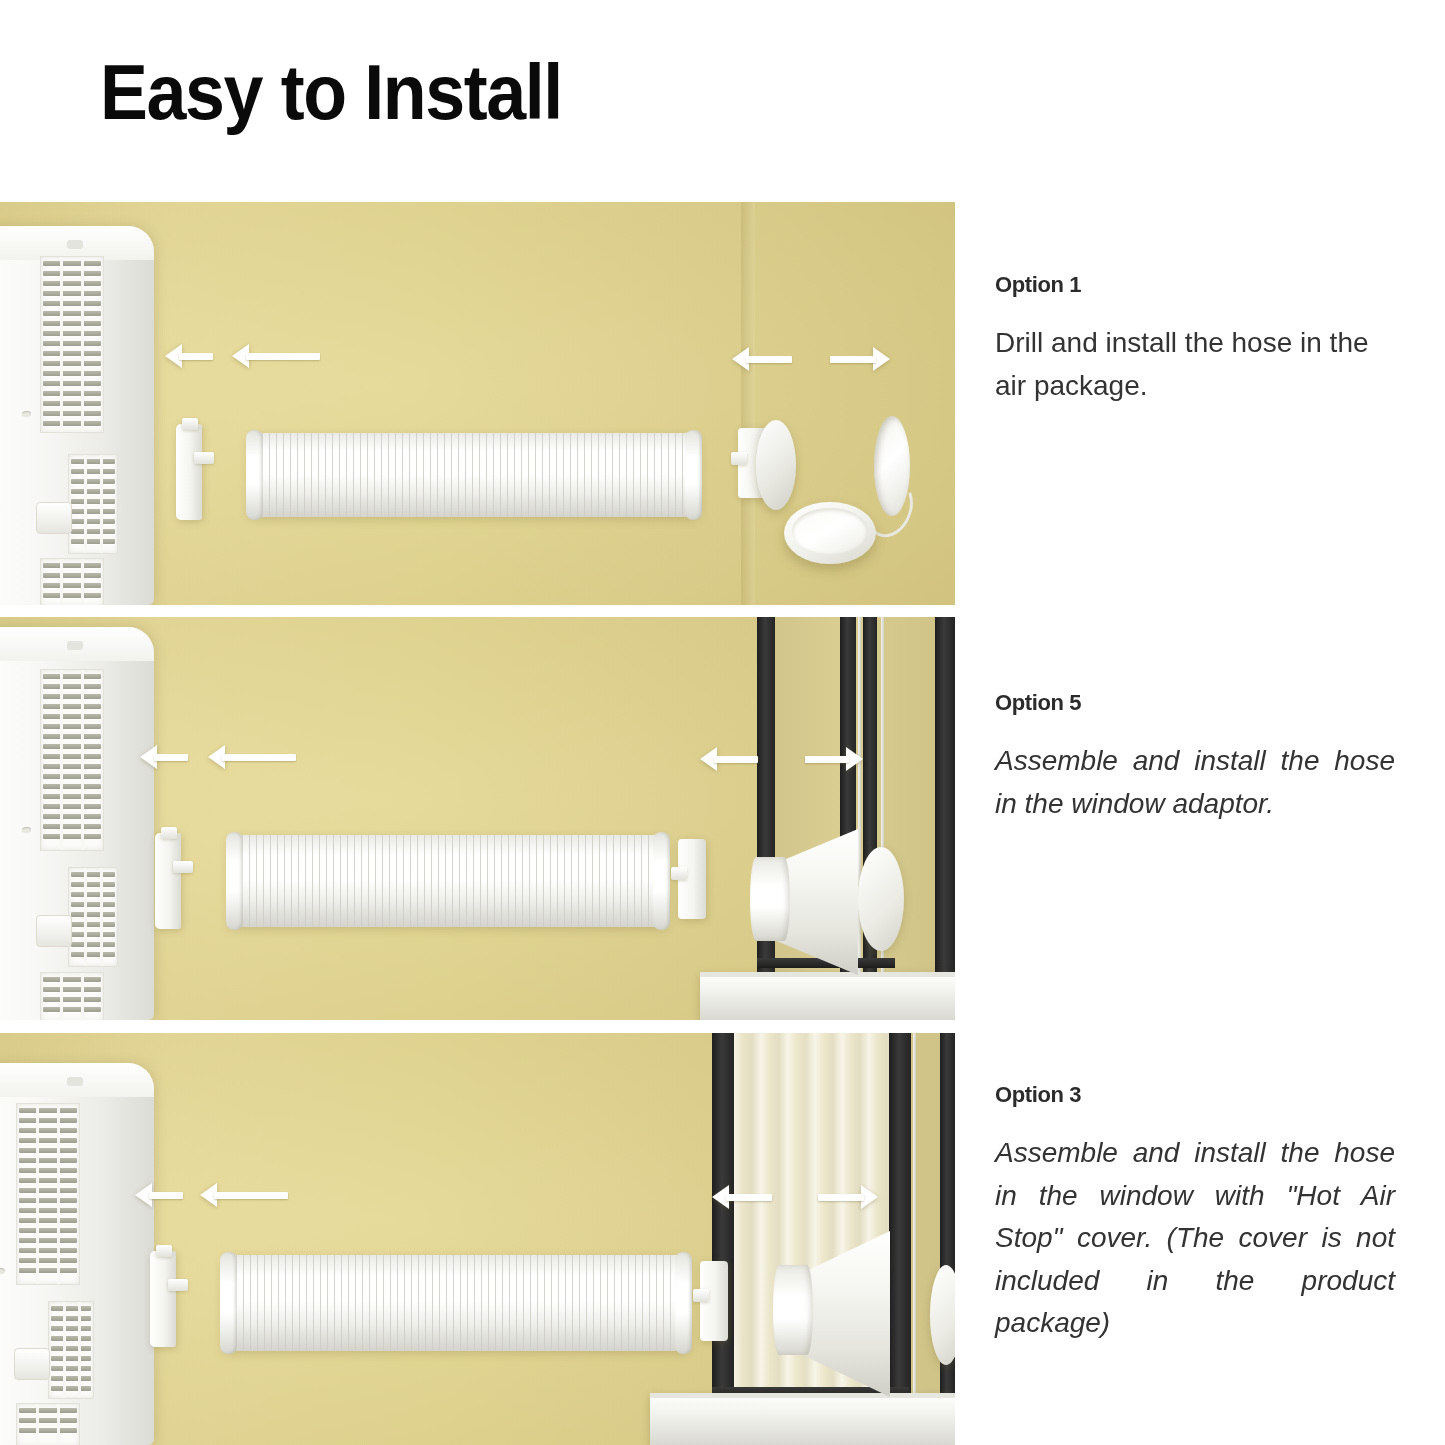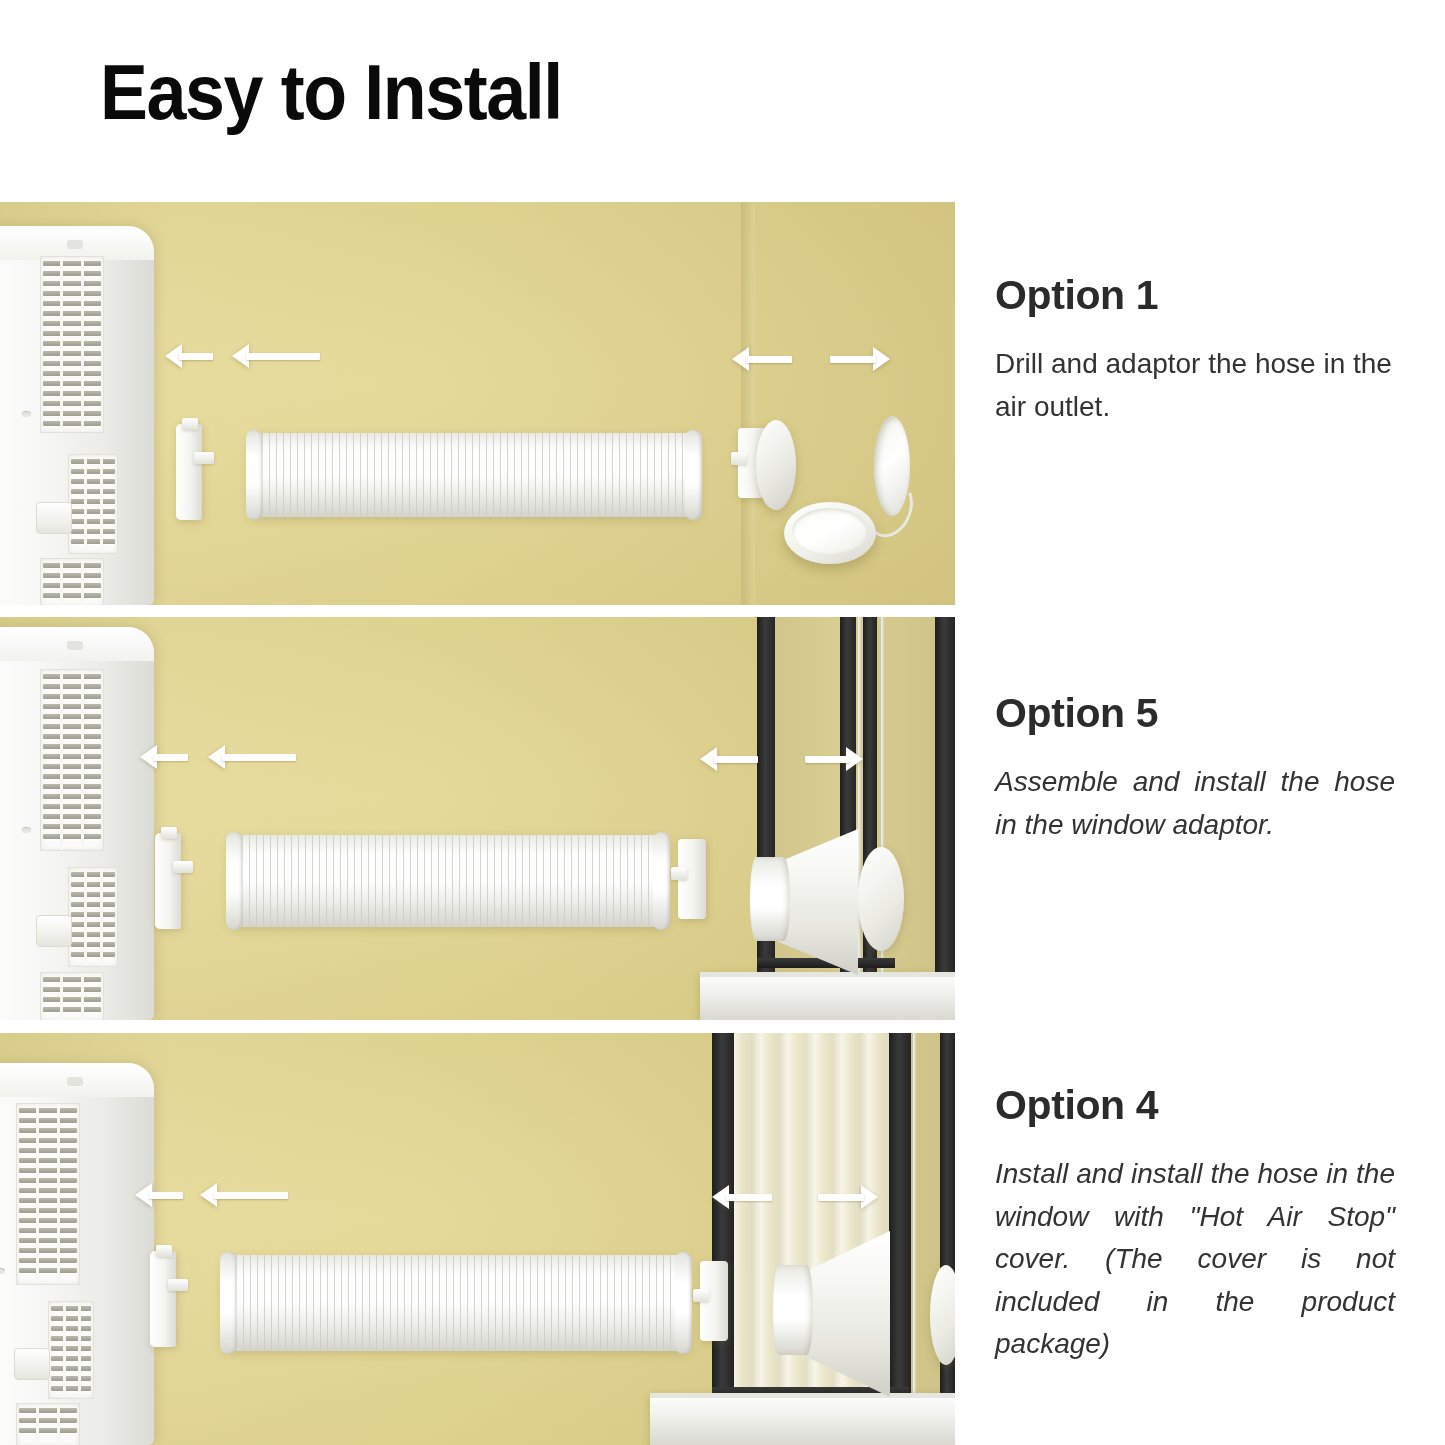--- a/index.html
+++ b/index.html
@@ -235,21 +235,21 @@
         rgba(255,255,255,.80) 0px,
         rgba(255,255,255,.52) 9px,
         rgba(235,235,228,.62) 18px,
         rgba(255,255,255,.80) 27px);
     filter:blur(.4px);
   }
 
   
   .textcol{position:absolute;left:995px;width:400px;}
   .opt-head{
-    font-size:41px;
+    font-size:22px;
     font-weight:bold;
     color:#2b2b2b;
     letter-spacing:-.4px;
     margin:0 0 24px 0;
     font-family:"Liberation Sans", sans-serif;
   }
   .opt-body{
     font-size:28px;
     line-height:1.52;
     color:#333333;
@@ -554,24 +554,24 @@
     <div class="hose-cap" style="left:-2px;"></div>
     <div class="hose-cap" style="right:-2px;"></div>
   </div>
   <div class="clip" style="left:700px;top:228px;width:28px;height:80px;border-radius:4px;">
     <div class="clip-tab" style="left:-7px;top:28px;width:16px;height:13px;"></div>
   </div>
 </div>
 
 <div class="textcol" id="text1">
   <div class="opt-head">Option 1</div>
-  <p class="opt-body">Drill and adaptor the hose in the air outlet.</p>
+  <p class="opt-body">Drill and install the hose in the air package.</p>
 </div>
 
 <div class="textcol" id="text2">
   <div class="opt-head">Option 5</div>
   <p class="opt-body justify">Assemble and install the hose in the window adaptor.</p>
 </div>
 
 <div class="textcol" id="text3">
-  <div class="opt-head">Option 4</div>
-  <p class="opt-body justify">Install and install the hose in the window with "Hot Air Stop" cover. (The cover is not included in the product package)</p>
+  <div class="opt-head">Option 3</div>
+  <p class="opt-body justify">Assemble and install the hose in the window with "Hot Air Stop" cover. (The cover is not included in the product package)</p>
 </div>
 
 </body></html>

